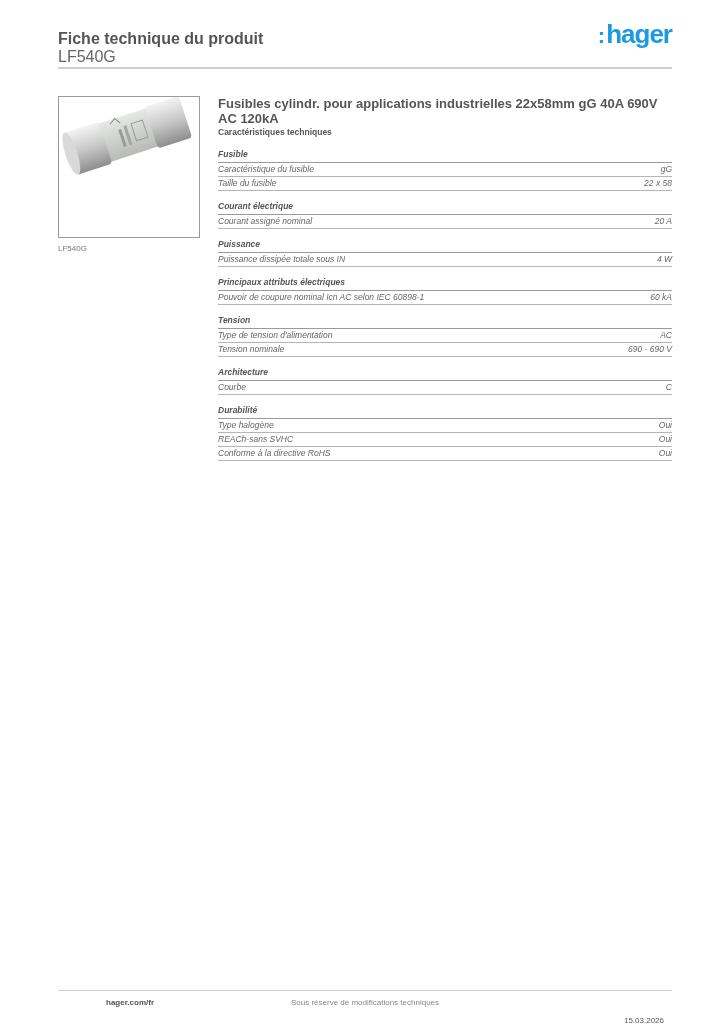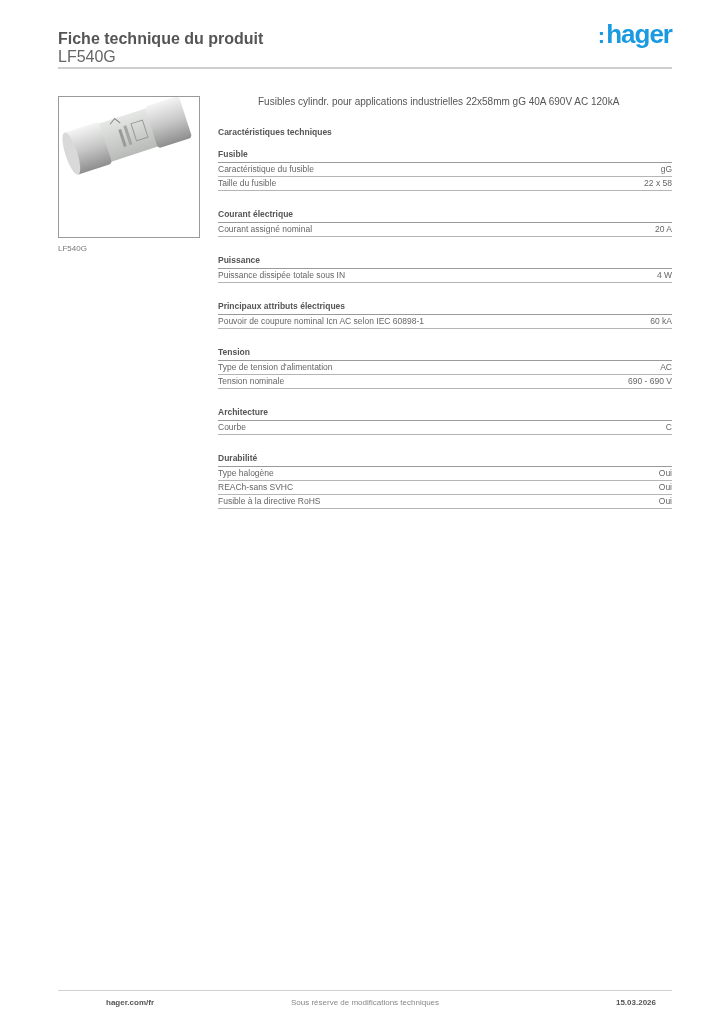--- a/index.html
+++ b/index.html
@@ -17,36 +17,36 @@
     .logo .colon { font-size: 22px; letter-spacing: 0; margin-right: 1px; }
     .header-rule { position: absolute; left: 58px; top: 67px; width: 614px; height: 2px; background: #cfcfcf; }
 
     .image-box {
       position: absolute; left: 58px; top: 96px; width: 142px; height: 142px;
       border: 1px solid #9a9a9a; box-sizing: border-box; background: #fff;
     }
     .image-caption { position: absolute; left: 58px; top: 244px; font-size: 8px; color: #777; }
 
     .content { position: absolute; left: 218px; top: 96px; width: 454px; }
-    .product-desc { font-size: 10px; font-weight: normal; color: #555; margin-top: 0; height: 14px; margin-left: 40px; }
+    .product-desc { font-size: 13px; font-weight: bold; color: #555; margin-top: 0; height: 14px; }
     .section-main { font-size: 8.5px; font-weight: bold; color: #555; margin-top: 17px; height: 22px; }
-    .group { margin-bottom: 18px; }
+    .group { margin-bottom: 10px; font-style: italic; }
     .group-title {
       font-size: 8.5px; font-weight: bold; color: #555; padding-bottom: 2px;
       border-bottom: 1px solid #9a9a9a; height: 11px;
     }
     .row {
       display: flex; justify-content: space-between; font-size: 8.5px; color: #666;
       height: 13px; line-height: 13px; border-bottom: 1px solid #b5b5b5;
     }
     .footer-rule { position: absolute; left: 58px; top: 990px; width: 614px; height: 1px; background: #d0d0d0; }
     .footer { position: absolute; left: 58px; top: 998px; width: 614px; font-size: 8px; }
     .footer-left { position: absolute; left: 0; font-weight: bold; color: #555; margin-left: 48px; }
     .footer-center { position: absolute; left: 0; width: 614px; text-align: center; color: #888; }
-    .footer-right { position: absolute; right: 16px; font-weight: bold; color: #555; }
+    .footer-right { position: absolute; right: 8px; font-weight: normal; color: #555; margin-top: 18px; }
   </style>
 </head>
 <body>
 
 <div class="header">
   <div class="title">Fiche technique du produit</div>
   <div class="subtitle">LF540G</div>
 </div>
 <div class="logo"><span class="colon">:</span><span>hager</span></div>
 <div class="header-rule"></div>
@@ -142,21 +142,21 @@
     <div class="group-title">Durabilité</div>
     <div class="row">
         <span>Type halogène</span>
         <span>Oui</span>
       </div>
     <div class="row">
         <span>REACh-sans SVHC</span>
         <span>Oui</span>
       </div>
     <div class="row">
-        <span>Fusible à la directive RoHS</span>
+        <span>Conforme à la directive RoHS</span>
         <span>Oui</span>
       </div>
   </div>
 </div>
 
 <div class="footer-rule"></div>
 <div class="footer">
   <span class="footer-center">Sous réserve de modifications techniques</span>
   <span class="footer-left">hager.com/fr</span>
   <span class="footer-right">15.03.2026</span>

